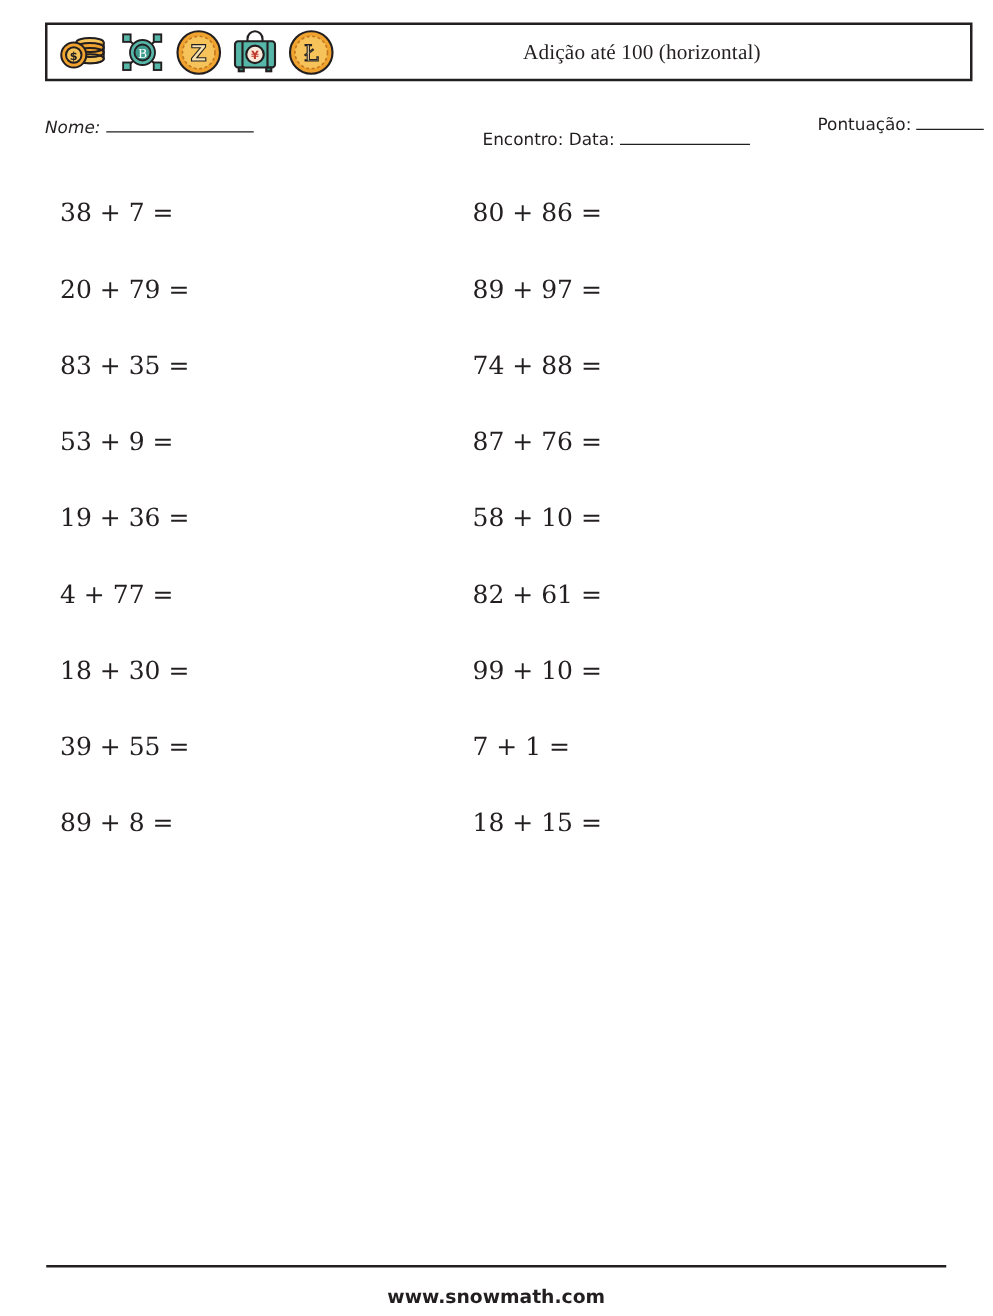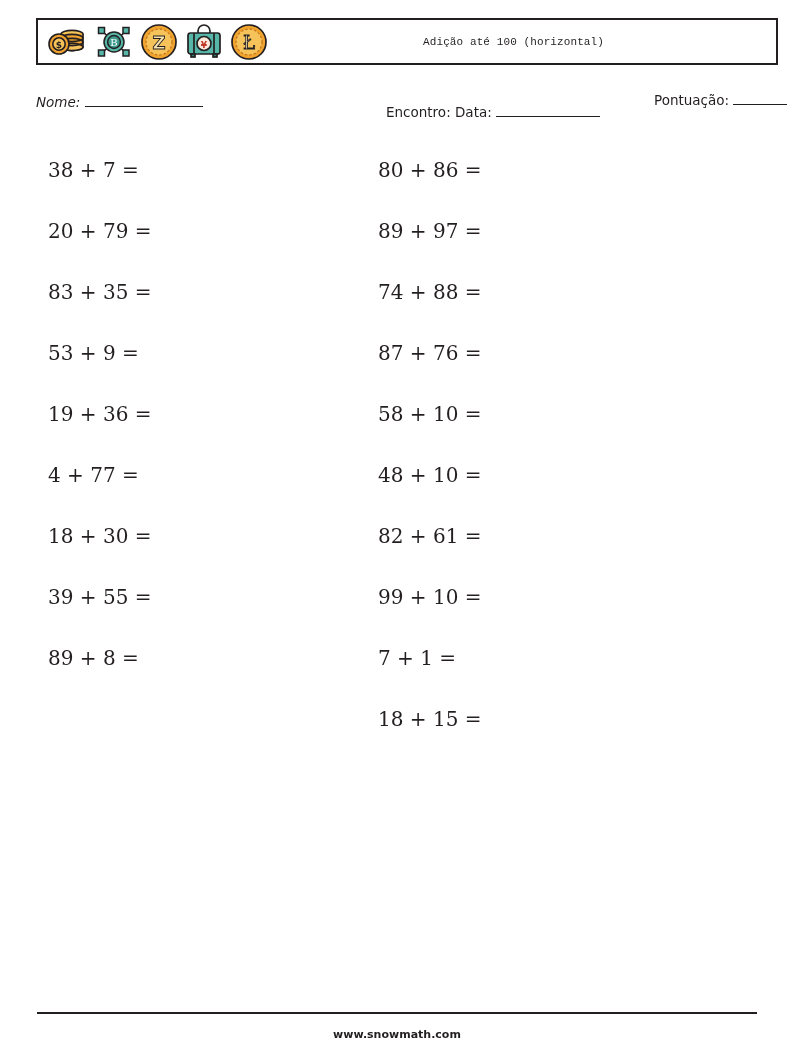--- a/index.html
+++ b/index.html
@@ -33,22 +33,22 @@
     align-items: center;
     gap: 7px;
     padding-left: 8px;
     flex: 0 0 auto;
   }
   .icon-strip svg { display: block; }
 
   .header-title {
     flex: 1 1 auto;
     text-align: center;
-    font-size: 11px;
-    font-family: Liberation Mono, monospace;
+    font-size: 17px;
+    font-family: Liberation Serif, serif;
     color: #231f20;
     letter-spacing: 0.1px;
     padding-right: 60px;
     white-space: nowrap;
     padding-left: 43px;
   }
 
   
   .meta-row {
     position: absolute;
@@ -99,21 +99,21 @@
     top: 1012px;
     width: 720px;
     border-top: 2px solid #231f20;
   }
   .footer-text {
     position: absolute;
     left: 0;
     top: 1028px;
     width: 794px;
     text-align: center;
-    font-size: 11px;
+    font-size: 15px;
     font-weight: bold;
     font-family: "DejaVu Sans", sans-serif;
     color: #231f20;
   }
 </style>
 </head>
 <body>
 
 <div class="header-box">
 
@@ -212,21 +212,20 @@
     <div class="prob-row">39 + 55 =</div>
     <div class="prob-row">89 + 8 =</div>
   </div>
 
   <div class="prob-col col-right">
     <div class="prob-row">80 + 86 =</div>
     <div class="prob-row">89 + 97 =</div>
     <div class="prob-row">74 + 88 =</div>
     <div class="prob-row">87 + 76 =</div>
     <div class="prob-row">58 + 10 =</div>
-    <div class="prob-row">48 + 10 =</div>
     <div class="prob-row">82 + 61 =</div>
     <div class="prob-row">99 + 10 =</div>
     <div class="prob-row">7 + 1 =</div>
     <div class="prob-row">18 + 15 =</div>
   </div>
 </div>
 
 <div class="footer-rule"></div>
 <div class="footer-text">www.snowmath.com</div>
 

